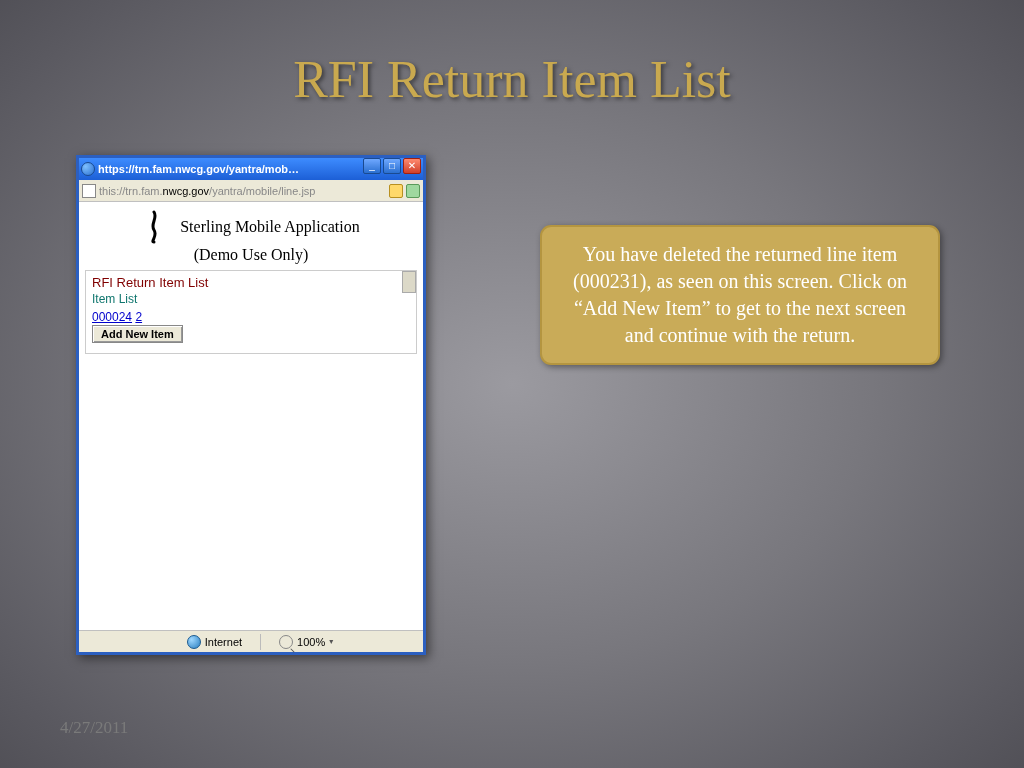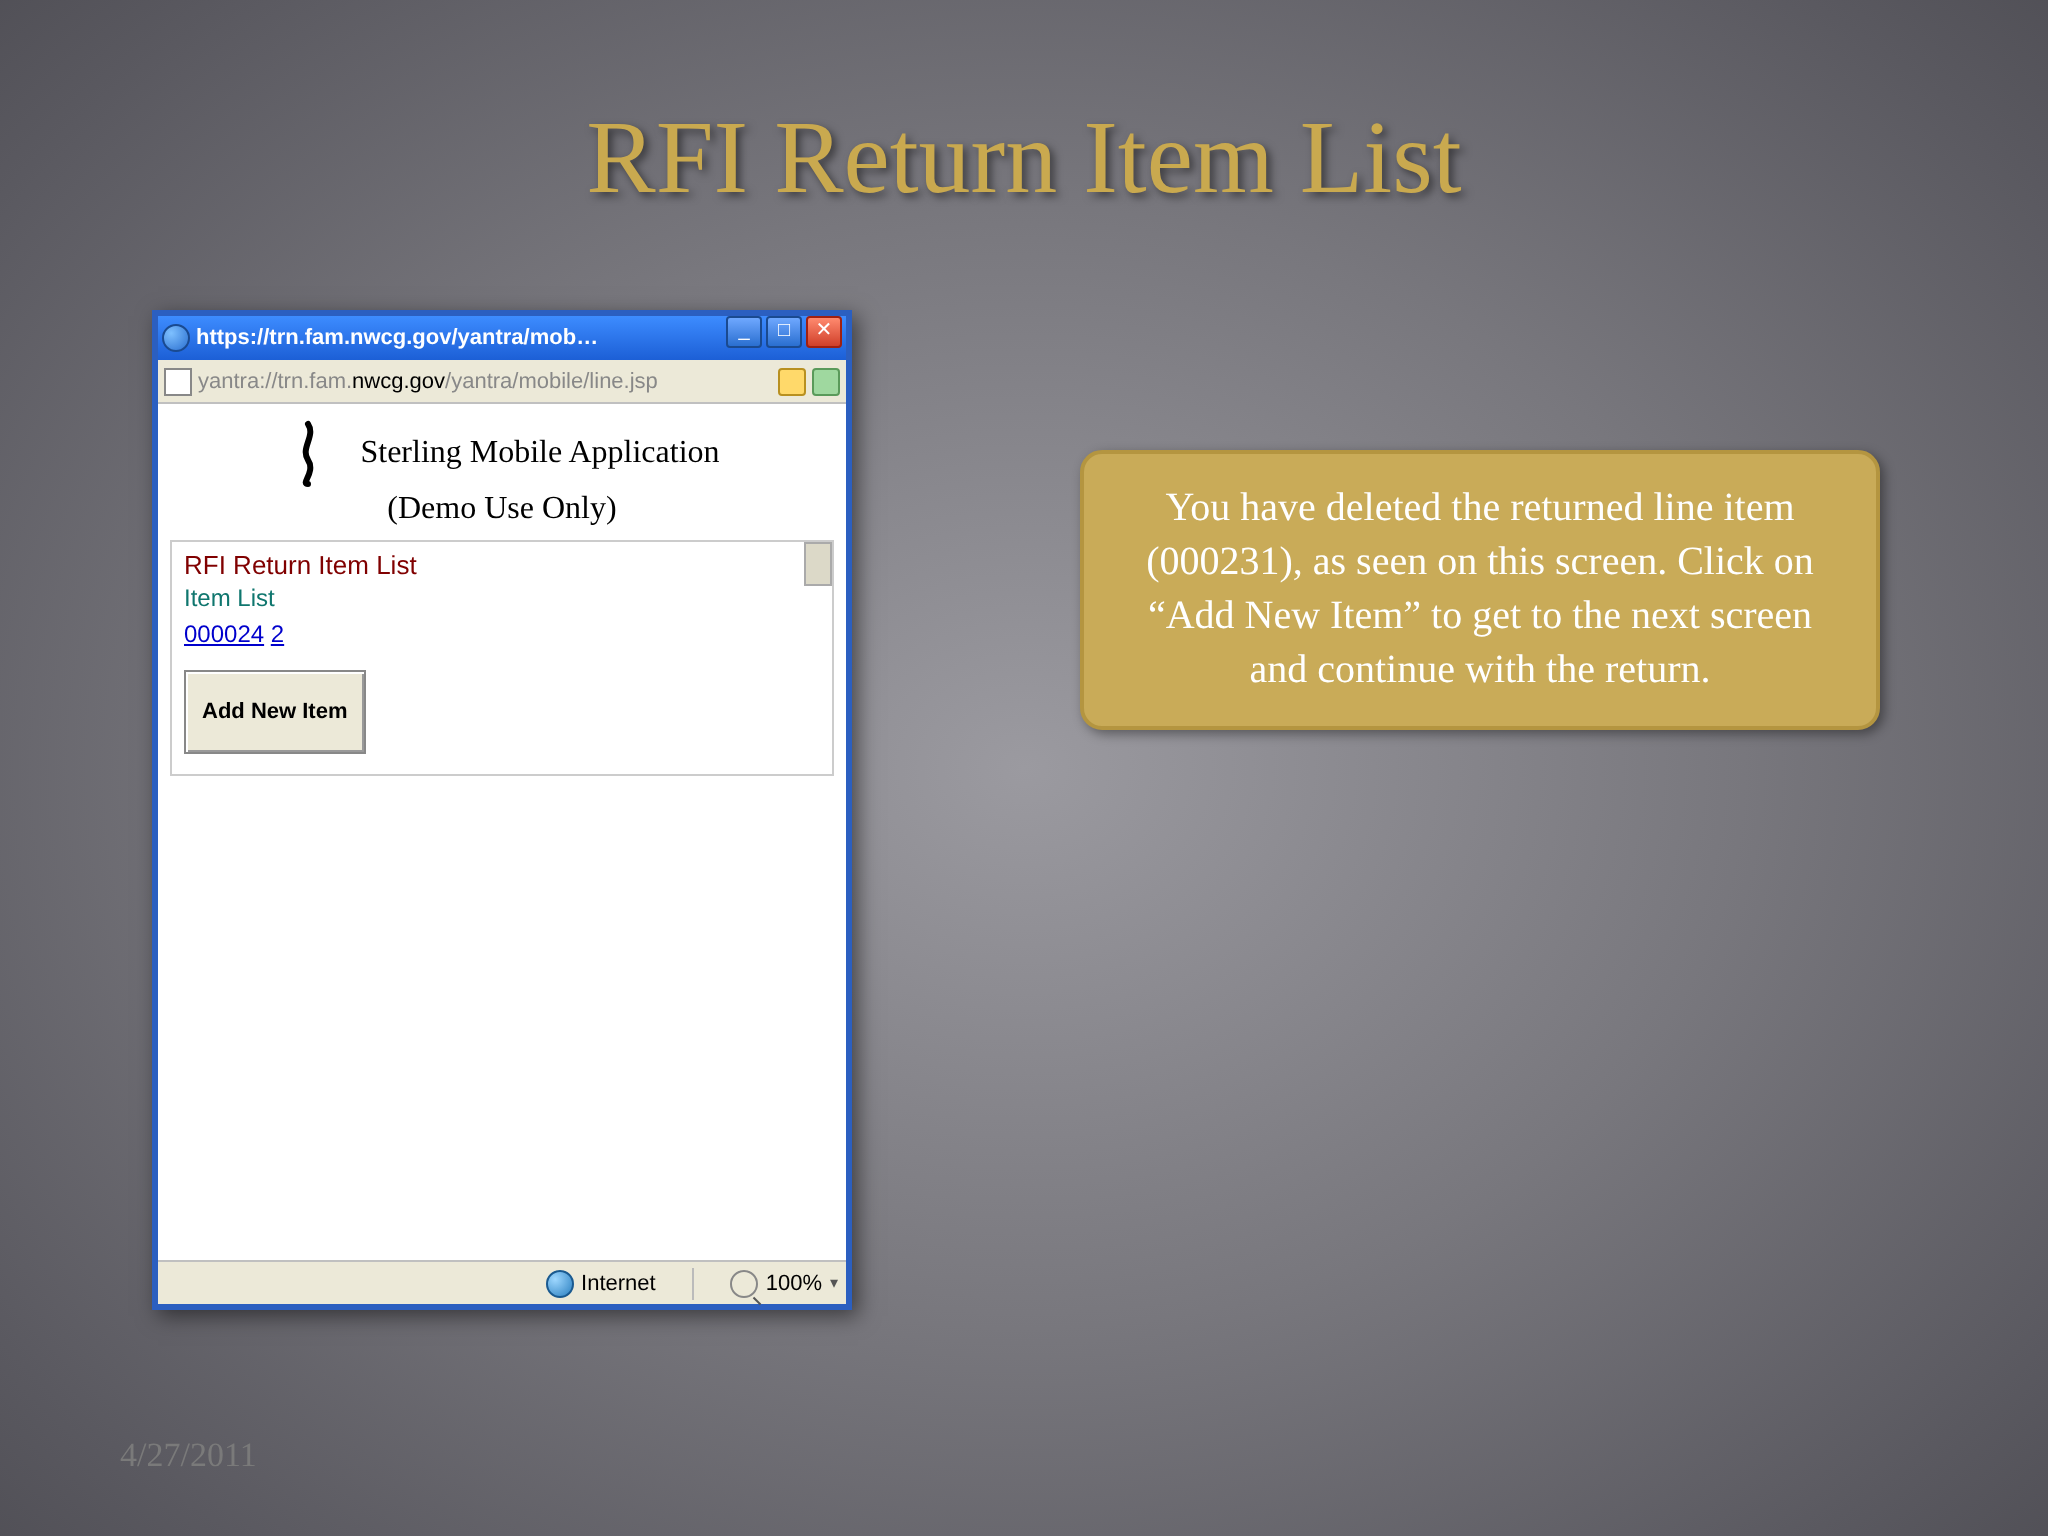--- a/index.html
+++ b/index.html
@@ -102,44 +102,43 @@
     margin-top:6px;
     font-family: Tahoma, Arial, sans-serif;
     font-size:12px;
     position:relative;
   }
   .content-title { color:#800000; font-size:13px; margin-bottom:2px; }
   .content-sub { color:#0f766e; font-size:12px; margin-bottom:4px; }
   .item-link { color:#0000cc; text-decoration:underline; cursor:pointer; display:inline-block; }
   .item-row { margin:1px 0; }
   .add-btn {
-    margin-top:10px;
     font-family: Tahoma, sans-serif;
     font-size:11px;
     font-weight:bold;
-    padding:14px 8px;
+    padding:2px 8px;
     background:#ece9d8;
     border:1px solid #888;
     box-shadow: 1px 1px 0 #fff inset, -1px -1px 0 #999 inset;
     cursor:pointer;
   }
   .scroll-thumb {
     position:absolute;
     right:0; top:0;
     width:14px; height:22px;
     background:#dcd9c8;
     border:1px solid #aaa;
   }
   .statusbar {
     height:22px;
     background:#ece9d8;
     border-top:1px solid #c0c0c0;
     display:flex;
     align-items:center;
-    justify-content:flex-end;
+    justify-content:center;
     font-family: Tahoma, sans-serif;
     font-size:11px;
     padding:0 4px;
     gap:18px;
   }
   .status-left { display:flex; align-items:center; gap:4px; }
   .globe-ico { width:14px;height:14px;border-radius:50%;background:radial-gradient(circle at 30% 30%, #9fd8ff, #2a7fc0);border:1px solid #1a5a90; }
   .status-sep { width:1px;height:16px;background:#bbb; }
   .status-right { display:flex;align-items:center;gap:4px; }
   .zoom-ico { width:14px;height:14px;background:#ece9d8;border:1px solid #888;border-radius:50%;position:relative; }
@@ -183,21 +182,21 @@
     <div class="win-buttons">
       <span class="win-btn">_</span>
       <span class="win-btn">□</span>
       <span class="win-btn close">✕</span>
     </div>
   </div>
 
   <div class="addrbar">
     <span class="page-ico"></span>
     <span class="addr-text">
-      <span>yantra</span><span>://trn.fam.</span><span class="dark">nwcg.gov</span><span>/yantra/mobile/line.jsp</span>
+      <span>this</span><span>://trn.fam.</span><span class="dark">nwcg.gov</span><span>/yantra/mobile/line.jsp</span>
     </span>
     <span class="lock-ico"></span>
     <span class="feed-ico"></span>
   </div>
 
   <div class="page-body">
     <div class="app-header">
       <span class="app-logo">
         <svg viewBox="0 0 24 34">
             <path d="M12 2 C16 8 8 14 12 20 C16 26 8 32 12 32" stroke="#000" stroke-width="3" fill="none" stroke-linecap="round"></path>

